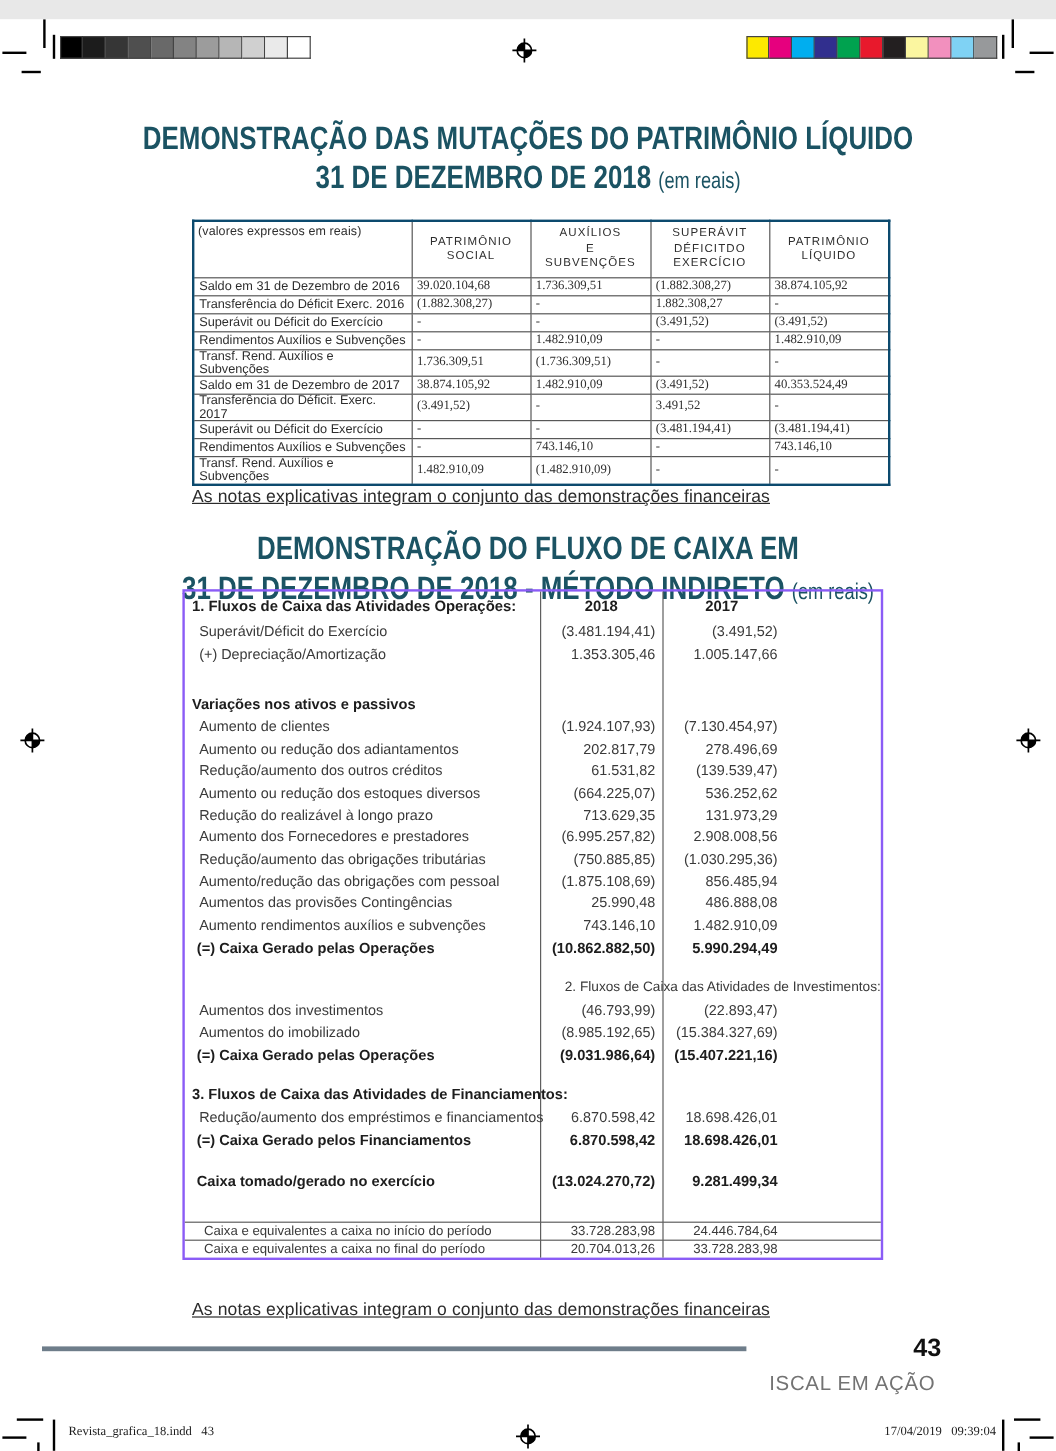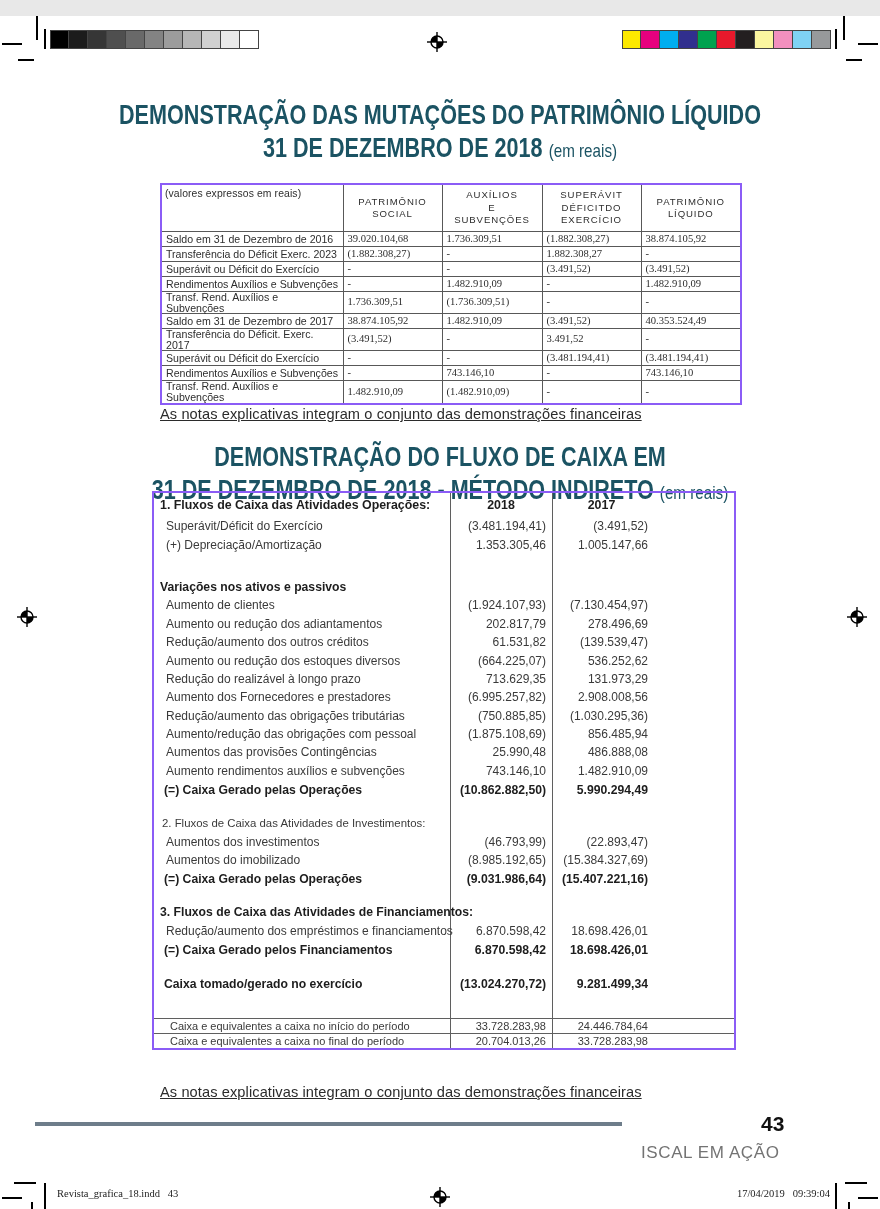--- a/index.html
+++ b/index.html
@@ -13,42 +13,42 @@
   .reg{position:absolute;width:22px;height:22px;}
   .slug{position:absolute;font-family:"Liberation Serif",serif;font-size:10.5px;color:#1c1c1c;white-space:pre;}
   
   .title-line{position:absolute;width:880px;text-align:center;color:#1b5363;font-weight:bold;
               font-size:27px;letter-spacing:0px;transform:scaleX(0.80);transform-origin:50% 50%;white-space:nowrap;}
   .title-suffix{font-weight:normal;font-size:19px;}
   
   table.t1{position:absolute;left:160px;top:167px;width:580px;border-collapse:collapse;
            table-layout:fixed;font-size:10.6px;color:#2e2e2e;}
   table.t1, table.t1 td, table.t1 th{border:1px solid #585858;}
-  table.t1{border:2px solid #8b5cf6;}
+  table.t1{border:2px solid #0c4a6e;}
   table.t1 th{font-weight:normal;font-size:9.6px;letter-spacing:0.9px;text-align:center;
               white-space:pre-line;line-height:1.3;height:44px;vertical-align:middle;padding:1px;}
   table.t1 th.corner{text-align:left;vertical-align:top;letter-spacing:0.1px;font-size:10.4px;padding:2px 2px 0 3px;}
   table.t1 td{height:14px;padding:0 4px 0 4px;line-height:1;}
   table.t1 td.lbl{text-align:left;padding-left:4px;}
   table.t1 td.num{font-family:Liberation Serif, serif;}
   .note{position:absolute;font-size:14.6px;color:#2b2b2b;letter-spacing:0.1px;text-decoration:underline;}
   
   #cashflow{position:absolute;left:152px;top:475px;width:584px;height:559px;box-sizing:border-box;
             border:2px solid #8b5cf6;color:#3a3a3a;}
   #cashflow .vline{position:absolute;top:0;bottom:0;width:1px;background:#5f5f5f;}
   .cfrow{position:relative;width:100%;display:flex;align-items:center;box-sizing:border-box;}
   .cfrow .lbl{padding-left:12px;}
   .cfrow .v18{position:absolute;left:296px;width:102px;text-align:right;box-sizing:border-box;padding-right:6px;}
   .cfrow .v17{position:absolute;left:398px;width:99px;text-align:right;box-sizing:border-box;padding-right:3px;}
   .r-header{height:24px;font-weight:bold;font-size:12.4px;color:#1d1d1d;}
   .r-header .lbl{padding-left:6px;}
   .r-header .v18,.r-header .v17{text-align:center;padding-right:0;}
   .r-section{height:18.4px;font-weight:bold;font-size:12.2px;color:#1d1d1d;}
   .r-section .lbl{padding-left:6px;}
-  .r-plainsection{height:18.4px;font-size:11.4px;}
+  .r-plainsection{height:18.4px;font-size:11.4px;justify-content:flex-end;}
   .r-plainsection .lbl{padding-left:8px;}
   .r-item{height:18.4px;font-size:12px;}
   .r-total{height:20px;font-weight:bold;font-size:12.2px;color:#1d1d1d;}
   .r-total .lbl{padding-left:10px;}
   .r-spacer-md{height:24px;}
   .r-spacer-sm{height:14px;}
   #cfbottom{position:absolute;left:0;right:0;bottom:0;}
   #cfbottom .cfrow{height:15px;font-size:11px;border-top:1px solid #5f5f5f;}
   #cfbottom .cfrow .lbl{padding-left:16px;}
   
@@ -162,21 +162,21 @@
       </thead>
     <tbody id="t1body">
         <tr>
           <td class="lbl">Saldo em 31 de Dezembro de 2016</td>
           <td class="num">39.020.104,68</td>
           <td class="num">1.736.309,51</td>
           <td class="num">(1.882.308,27)</td>
           <td class="num">38.874.105,92</td>
         </tr>
         <tr>
-          <td class="lbl">Transferência do Déficit Exerc. 2023</td>
+          <td class="lbl">Transferência do Déficit Exerc. 2016</td>
           <td class="num">(1.882.308,27)</td>
           <td class="num">-</td>
           <td class="num">1.882.308,27</td>
           <td class="num">-</td>
         </tr>
         <tr>
           <td class="lbl">Superávit ou Déficit do Exercício</td>
           <td class="num">-</td>
           <td class="num">-</td>
           <td class="num">(3.491,52)</td>

